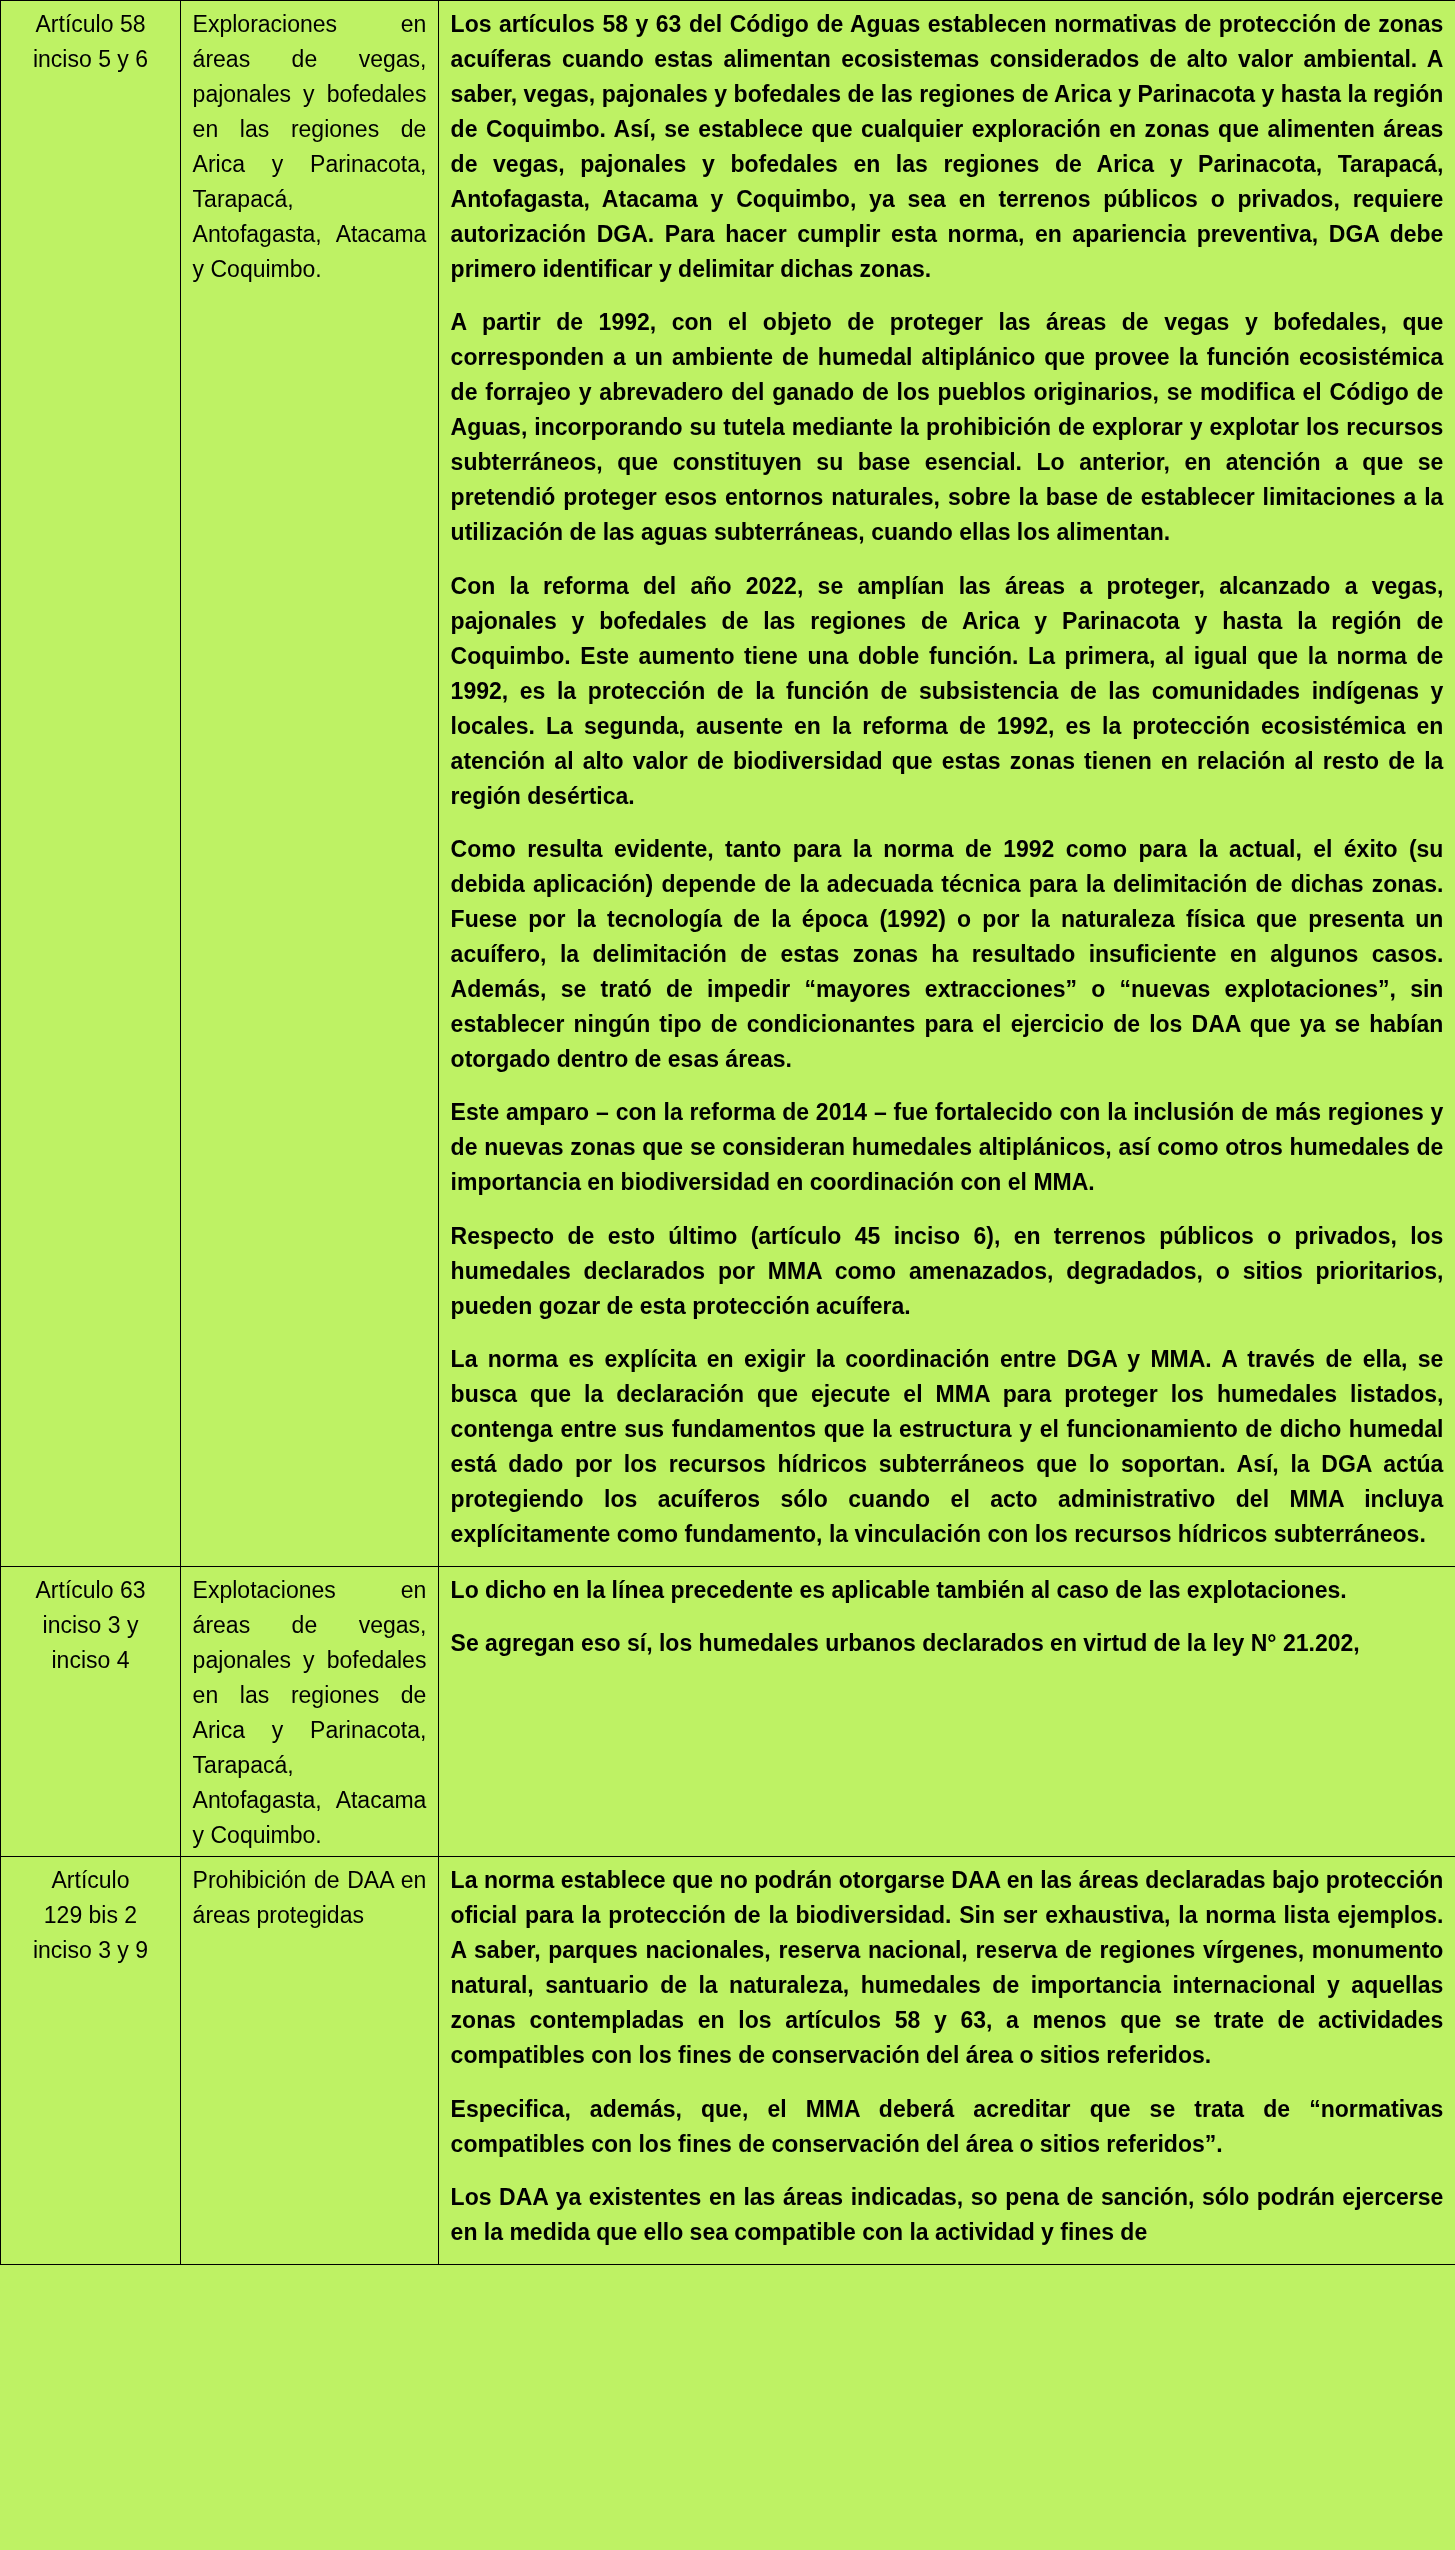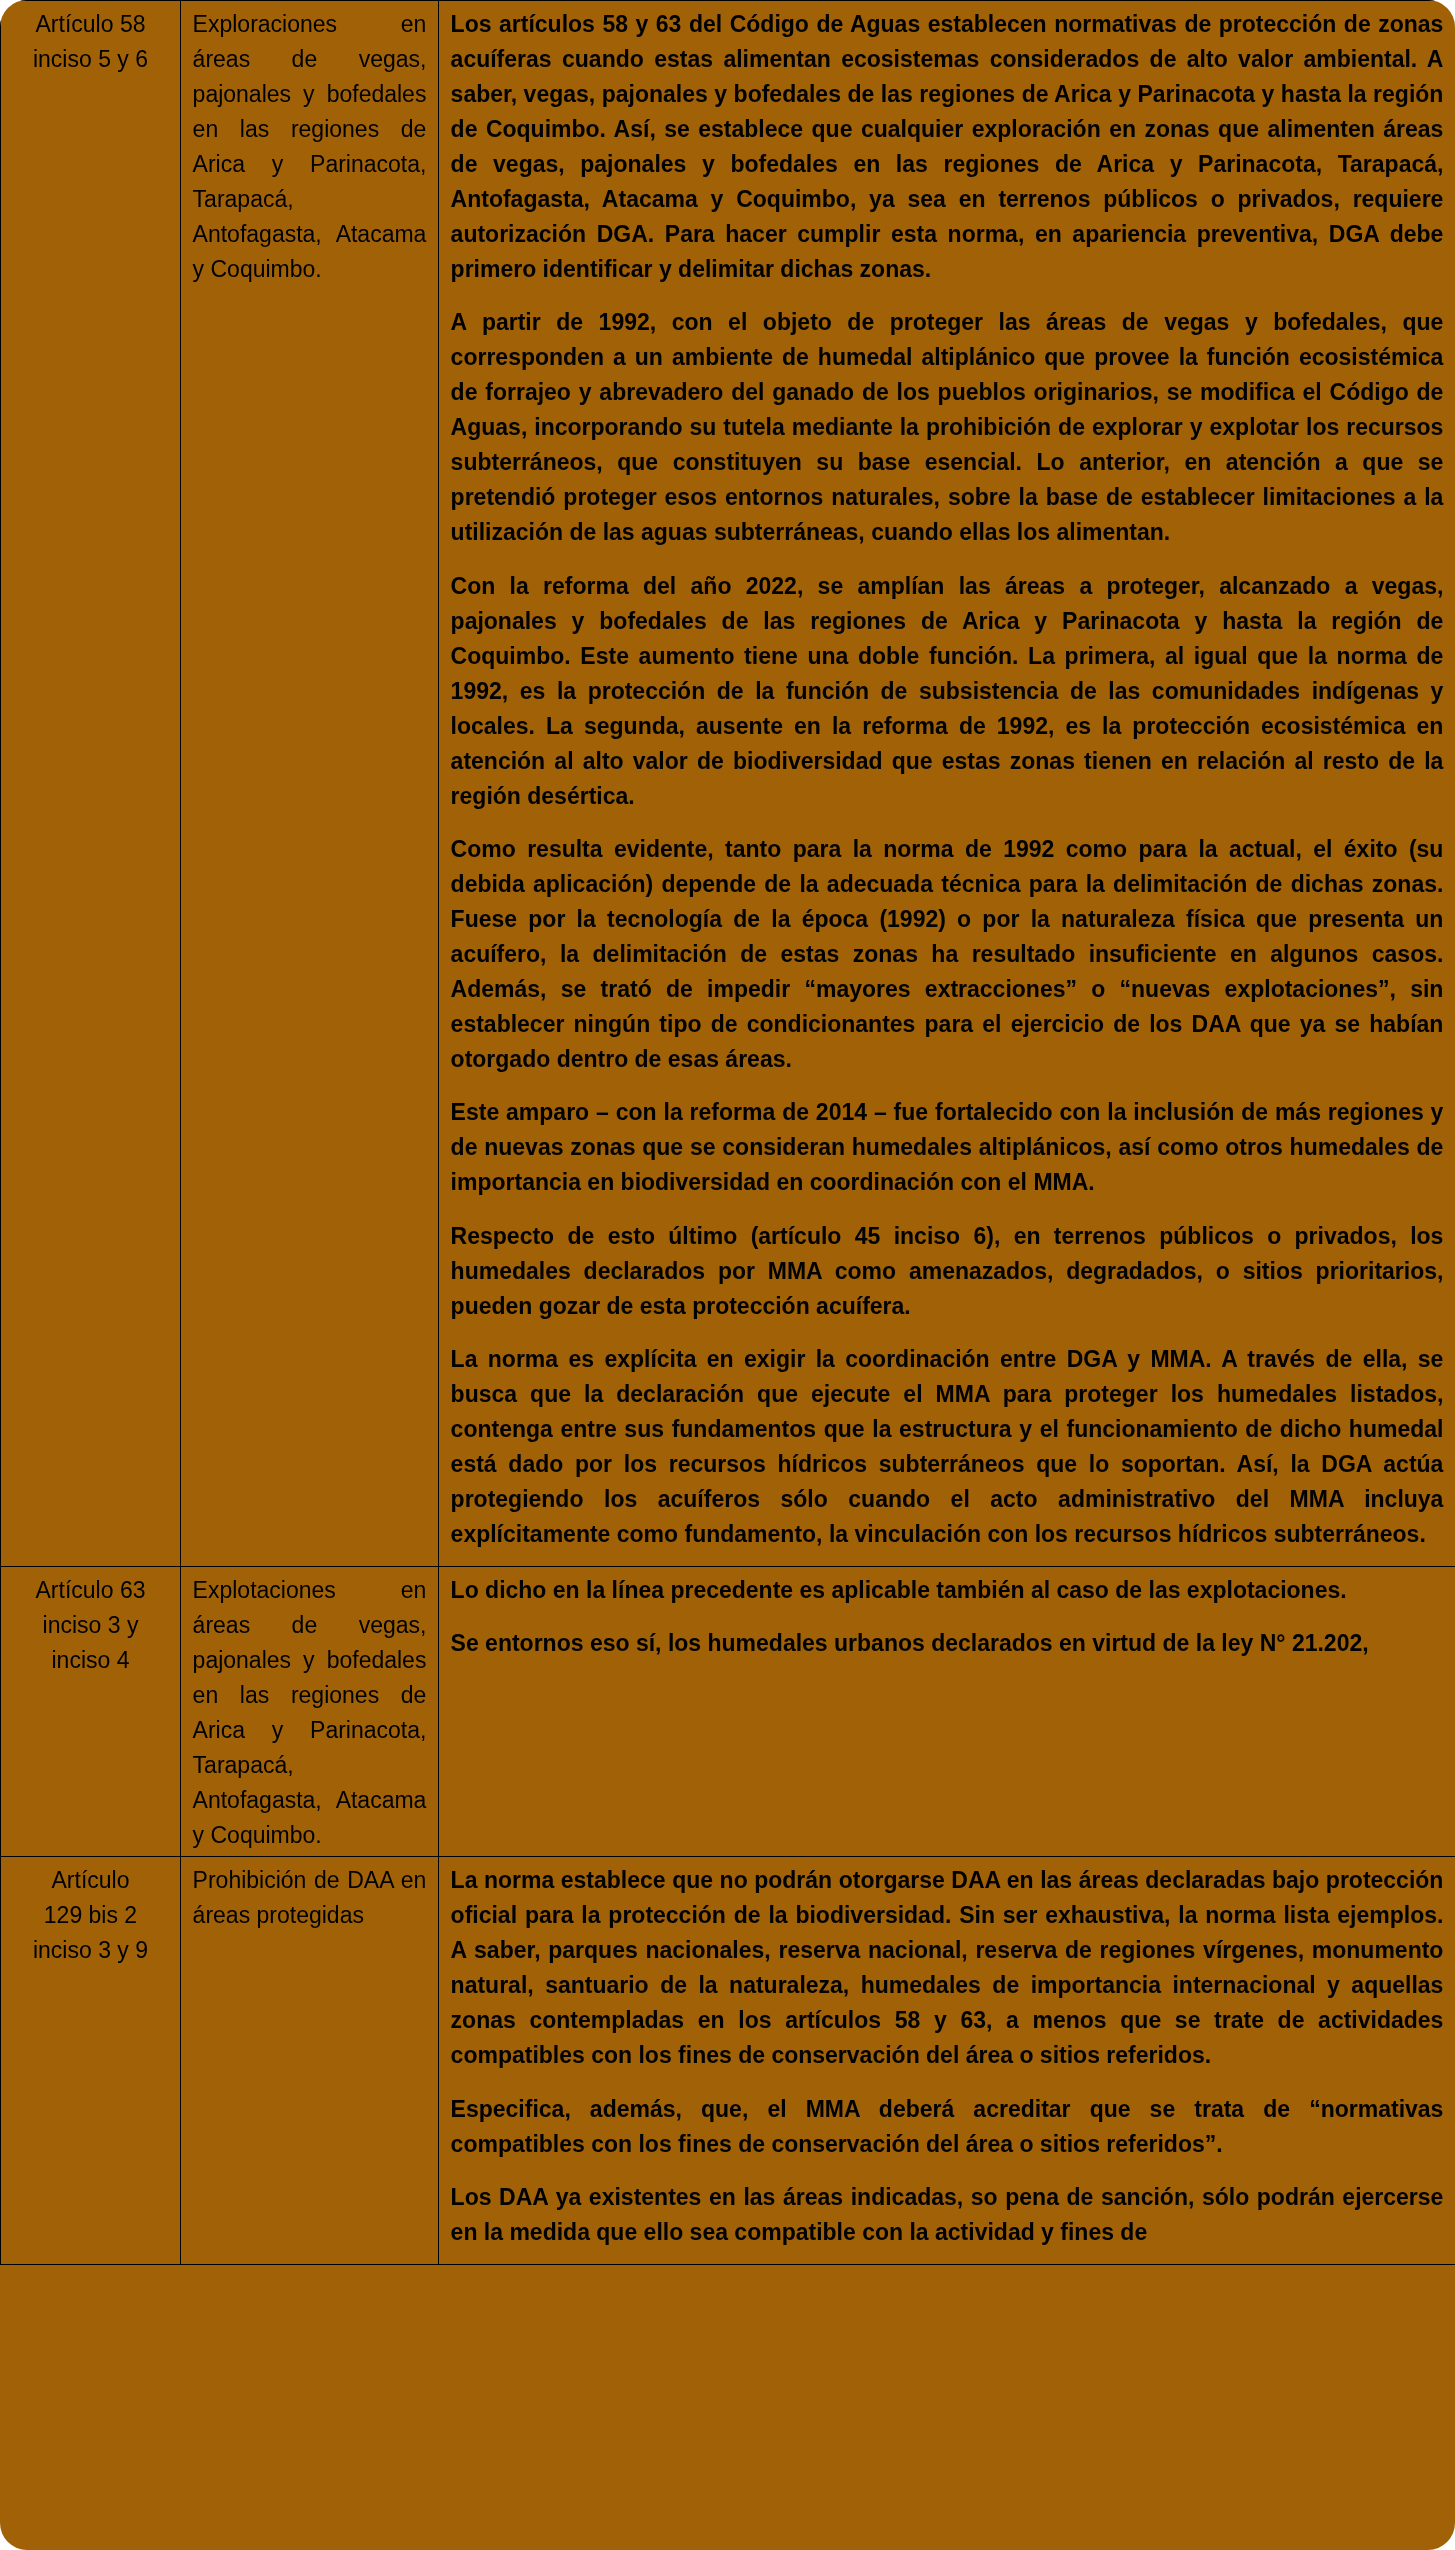--- a/index.html
+++ b/index.html
@@ -6,23 +6,22 @@
   html, body { background: #ffffff; }
   body {
     width: 1455px;
     font-family: "Liberation Sans", sans-serif;
     color: #000000;
   }
   .page {
     width: 1455px;
     height: 2550px;
     overflow: hidden;
-    background: #a16207;
+    background: #bef264;
     position: relative;
-    border-radius: 27px;
   }
   table.doc-table {
     width: 1455px;
     border-collapse: collapse;
     table-layout: fixed;
   }
   .col-article  { width: 180px; }
   .col-subject  { width: 258px; }
   .col-analysis { width: 1017px; }
   table.doc-table td {
@@ -76,21 +75,21 @@
         </td>
       </tr>
 
       <tr>
         <td class="cell-article">Artículo 63
 inciso 3 y
 inciso 4</td>
         <td class="cell-subject">Explotaciones en áreas de vegas, pajonales y bofedales en las regiones de Arica y Parinacota, Tarapacá, Antofagasta, Atacama y Coquimbo.</td>
         <td class="cell-analysis">
           <p>Lo dicho en la línea precedente es aplicable también al caso de las explotaciones.</p>
-          <p>Se entornos eso sí, los humedales urbanos declarados en virtud de la ley N° 21.202,</p>
+          <p>Se agregan eso sí, los humedales urbanos declarados en virtud de la ley N° 21.202,</p>
         </td>
       </tr>
 
       <tr>
         <td class="cell-article">Artículo
 129 bis 2
 inciso 3 y 9</td>
         <td class="cell-subject">Prohibición de DAA en áreas protegidas</td>
         <td class="cell-analysis">
           <p>La norma establece que no podrán otorgarse DAA en las áreas declaradas bajo protección oficial para la protección de la biodiversidad. Sin ser exhaustiva, la norma lista ejemplos. A saber, parques nacionales, reserva nacional, reserva de regiones vírgenes, monumento natural, santuario de la naturaleza, humedales de importancia internacional y aquellas zonas contempladas en los artículos 58 y 63, a menos que se trate de actividades compatibles con los fines de conservación del área o sitios referidos.</p>

